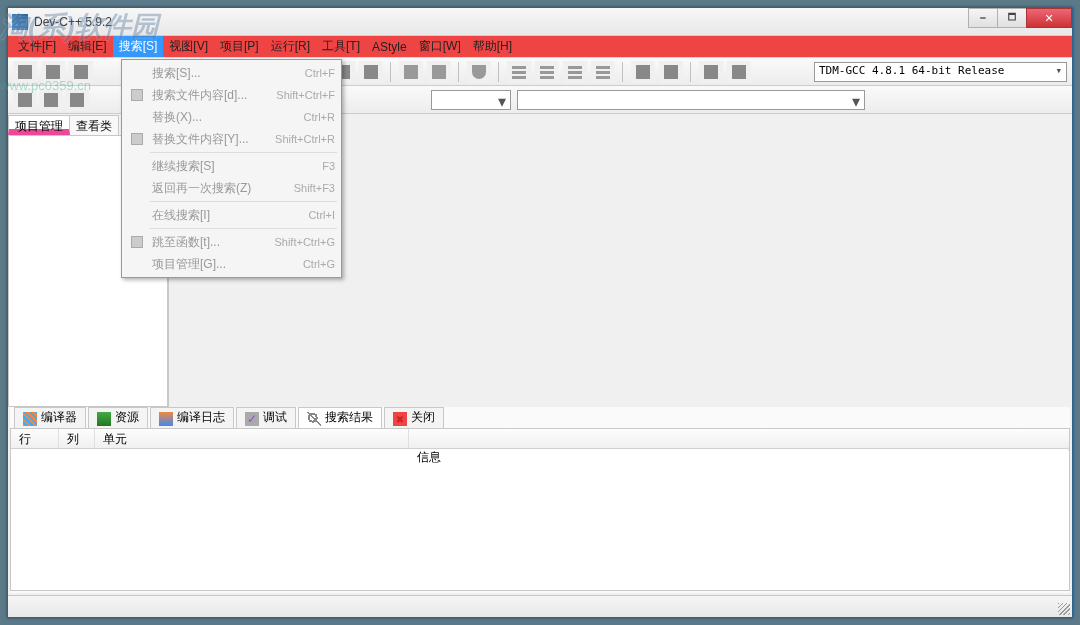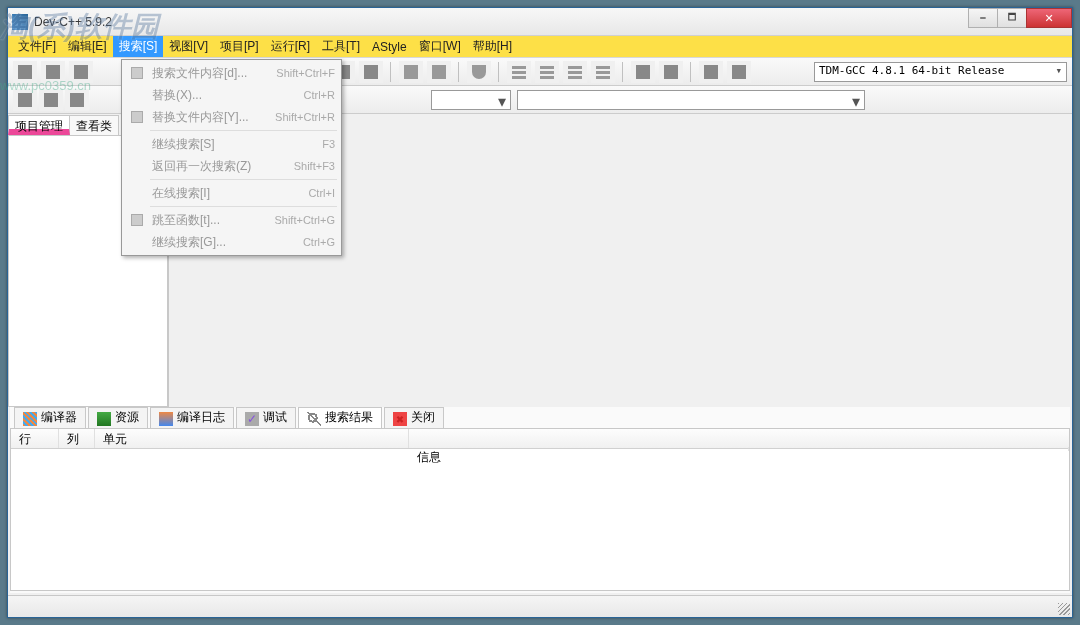--- a/index.html
+++ b/index.html
@@ -10,21 +10,21 @@
 .titlebar { height: 28px; background: linear-gradient(#f7f7f7,#e8e8e8); display: flex; align-items: center; padding: 0 4px; border-bottom: 1px solid #d0d0d0; position:relative; }
 .titlebar .app-icon { width: 16px; height: 16px; background: linear-gradient(45deg,#4a90d0,#2a6496); margin-right: 6px; }
 .titlebar .title { font-size: 12px; color: #333; }
 .winbtns { position: absolute; right: 0; top: 0; display: flex; }
 .winbtn { width: 30px; height: 20px; display:flex; align-items:center; justify-content:center; border: 1px solid #b0b0b0; background:linear-gradient(#f5f5f5,#e0e0e0); margin-left:-1px; font-size:10px; color:#444; cursor:pointer;}
 .winbtn.close { width: 46px; background: linear-gradient(#e67,#c33); color: #fff; border-color:#a33;}
 .winbtn.min::before { content:'🗕'; font-size:9px;}
 .winbtn.max::before { content:'🗖'; font-size:9px;}
 .winbtn.close::before { content:'✕'; font-size:11px;}
 
-.menubar { height: 22px; background: #fde047; display: flex; align-items: center; padding: 0 4px; font-size: 12px; border-bottom: 1px solid #d8d8d8;}
+.menubar { height: 22px; background: #ef4444; display: flex; align-items: center; padding: 0 4px; font-size: 12px; border-bottom: 1px solid #d8d8d8;}
 .menu-item { padding: 2px 6px; cursor: pointer; color: #222;}
 .menu-item.active { background: #3399ff; color: #fff; }
 
 .toolbar1 { height: 28px; background: linear-gradient(#fafafa,#ececec); border-bottom: 1px solid #ccc; display:flex; align-items:center; padding: 0 5px; gap:4px;}
 .tbtn { width: 24px; height: 22px; background: #f0f0f0; border: 1px solid transparent; display:inline-flex; align-items:center; justify-content:center; cursor:pointer;}
 .tbtn .ico { width:14px; height:14px; background:#888; }
 .tsep { width: 2px; height: 20px; border-left: 1px solid #c0c0c0; margin: 0 3px;}
 .cc-select { margin-left:auto; width: 253px; height: 20px; border: 1px solid #999; background: #fff; font-family: monospace; font-size: 11px; padding: 1px 18px 1px 4px; position:relative; cursor:pointer;}
 .cc-select::after { content:'▾'; position:absolute; right:4px; top:1px; color:#555;}
 
@@ -230,20 +230,25 @@
         <div class="bcol c-unit">单元</div>
         <div class="bcol c-info">信息</div>
       </div>
     </div>
   </div>
 
   <div class="statusbar"></div>
 
   <div class="dropdown">
     <div class="dd-item">
+        <span class="dd-ico"></span>
+        <span class="dd-label">搜索[S]...</span>
+        <span class="dd-sc">Ctrl+F</span>
+      </div>
+    <div class="dd-item">
         <span class="dd-ico">
           <span class="sq"></span>
         </span>
         <span class="dd-label">搜索文件内容[d]...</span>
         <span class="dd-sc">Shift+Ctrl+F</span>
       </div>
     <div class="dd-item">
         <span class="dd-ico"></span>
         <span class="dd-label">替换(X)...</span>
         <span class="dd-sc">Ctrl+R</span>
@@ -275,21 +280,21 @@
     <div class="dd-sep"></div>
     <div class="dd-item">
         <span class="dd-ico">
           <span class="sq"></span>
         </span>
         <span class="dd-label">跳至函数[t]...</span>
         <span class="dd-sc">Shift+Ctrl+G</span>
       </div>
     <div class="dd-item">
         <span class="dd-ico arr"></span>
-        <span class="dd-label">继续搜索[G]...</span>
+        <span class="dd-label">项目管理[G]...</span>
         <span class="dd-sc">Ctrl+G</span>
       </div>
   </div>
 
 </div>
 
 <div class="watermark">
   <div class="wm-logo">淘(系)软件园</div>
   <div class="wm-url">www.pc0359.cn</div>
 </div>

